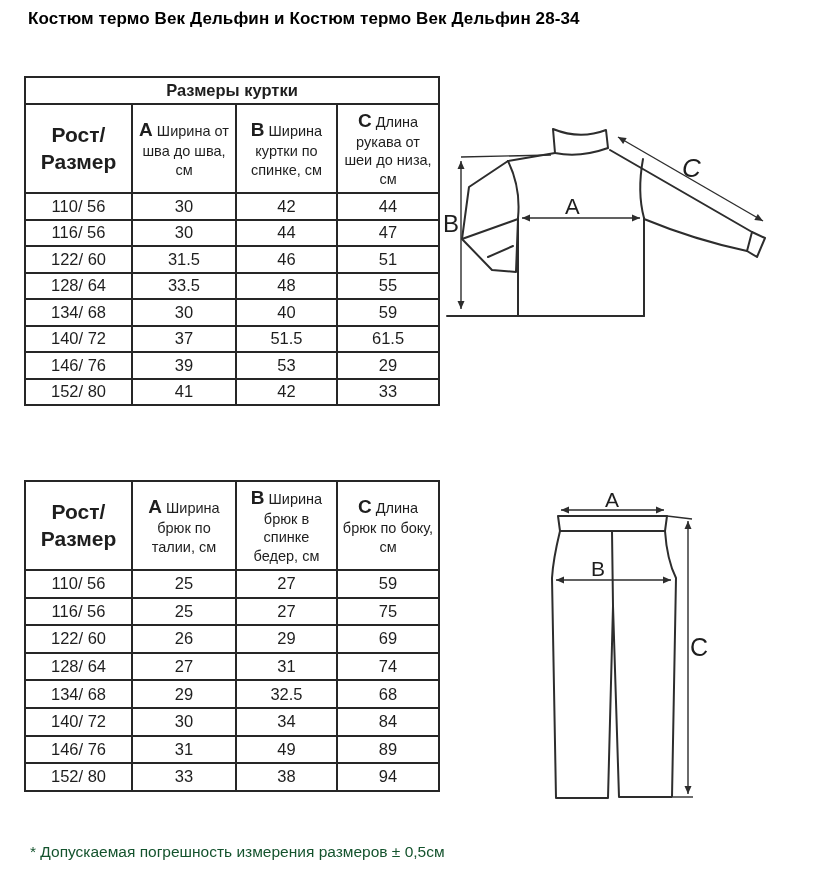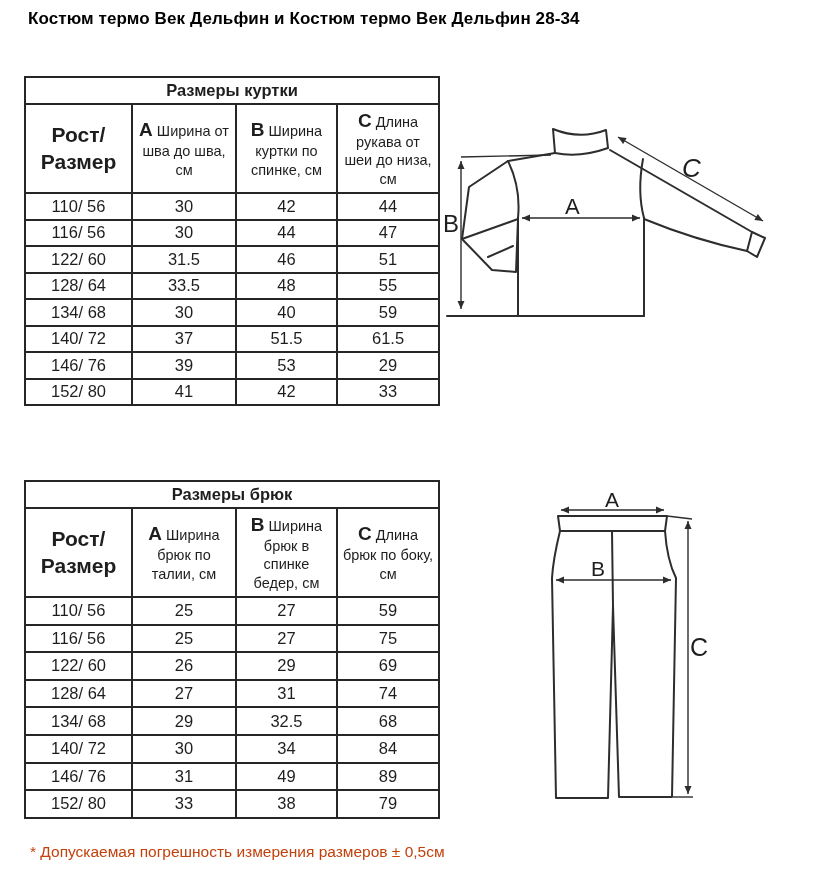--- a/index.html
+++ b/index.html
@@ -29,21 +29,21 @@
   .dim-letter{font-weight:700;font-size:19px;}
   #jacket-table tbody td{height:24.5px;font-size:16.5px;}
   #pants-table tbody td{height:25.6px;font-size:16.5px;}
   .figure{position:absolute;}
   #jacket-figure{left:440px;top:118px;}
   #pants-figure{left:538px;top:481px;}
   .garment{fill:none;stroke:#2d2d2d;stroke-width:2;stroke-linejoin:round;stroke-linecap:round;}
   .dimline{fill:none;stroke:#2d2d2d;stroke-width:1.4;}
   .dimtext{fill:#1e1e1e;font-family:"Liberation Sans",sans-serif;}
   .footnote{
-    position:absolute;left:30px;top:843px;margin:0;font-size:15.5px;color:#c2410c;
+    position:absolute;left:30px;top:843px;margin:0;font-size:15.5px;color:#14532d;
   }
 </style>
 </head>
 <body>
 
 <h1 class="page-title">Костюм термо Век Дельфин и Костюм термо Век Дельфин 28-34</h1>
 
 <table class="size-table" id="jacket-table">
   <colgroup>
     <col style="width:107px">
@@ -160,23 +160,20 @@
 </svg>
 
 <table class="size-table" id="pants-table">
   <colgroup>
     <col style="width:107px">
       <col style="width:104px">
       <col style="width:101px">
       <col style="width:102px">
   </colgroup>
   <thead>
-    <tr>
-      <th colspan="4" class="section-title">Размеры брюк</th>
-    </tr>
     <tr class="col-headers">
       <th class="col-size">Рост/Размер</th>
       <th>
         <span class="dim-letter">A</span>
         <span>Ширина брюк по талии, см</span>
       </th>
       <th>
         <span class="dim-letter">B</span>
         <span>Ширина брюк в спинке бедер, см</span>
       </th>
@@ -226,21 +223,21 @@
       <tr>
         <td>146/ 76</td>
         <td>31</td>
         <td>49</td>
         <td>89</td>
       </tr>
       <tr>
         <td>152/ 80</td>
         <td>33</td>
         <td>38</td>
-        <td>79</td>
+        <td>94</td>
       </tr>
     </tbody>
 </table>
 
 <svg id="pants-figure" class="figure" width="170" height="364" viewBox="538 481 170 364">
   <defs>
     <marker id="ahp" markerUnits="userSpaceOnUse" markerWidth="12" markerHeight="10" refX="8.5" refY="4" orient="auto-start-reverse">
       <path d="M0.5,0.5 L8.5,4 L0.5,7.5 Z" fill="#2d2d2d"></path>
     </marker>
   </defs>

